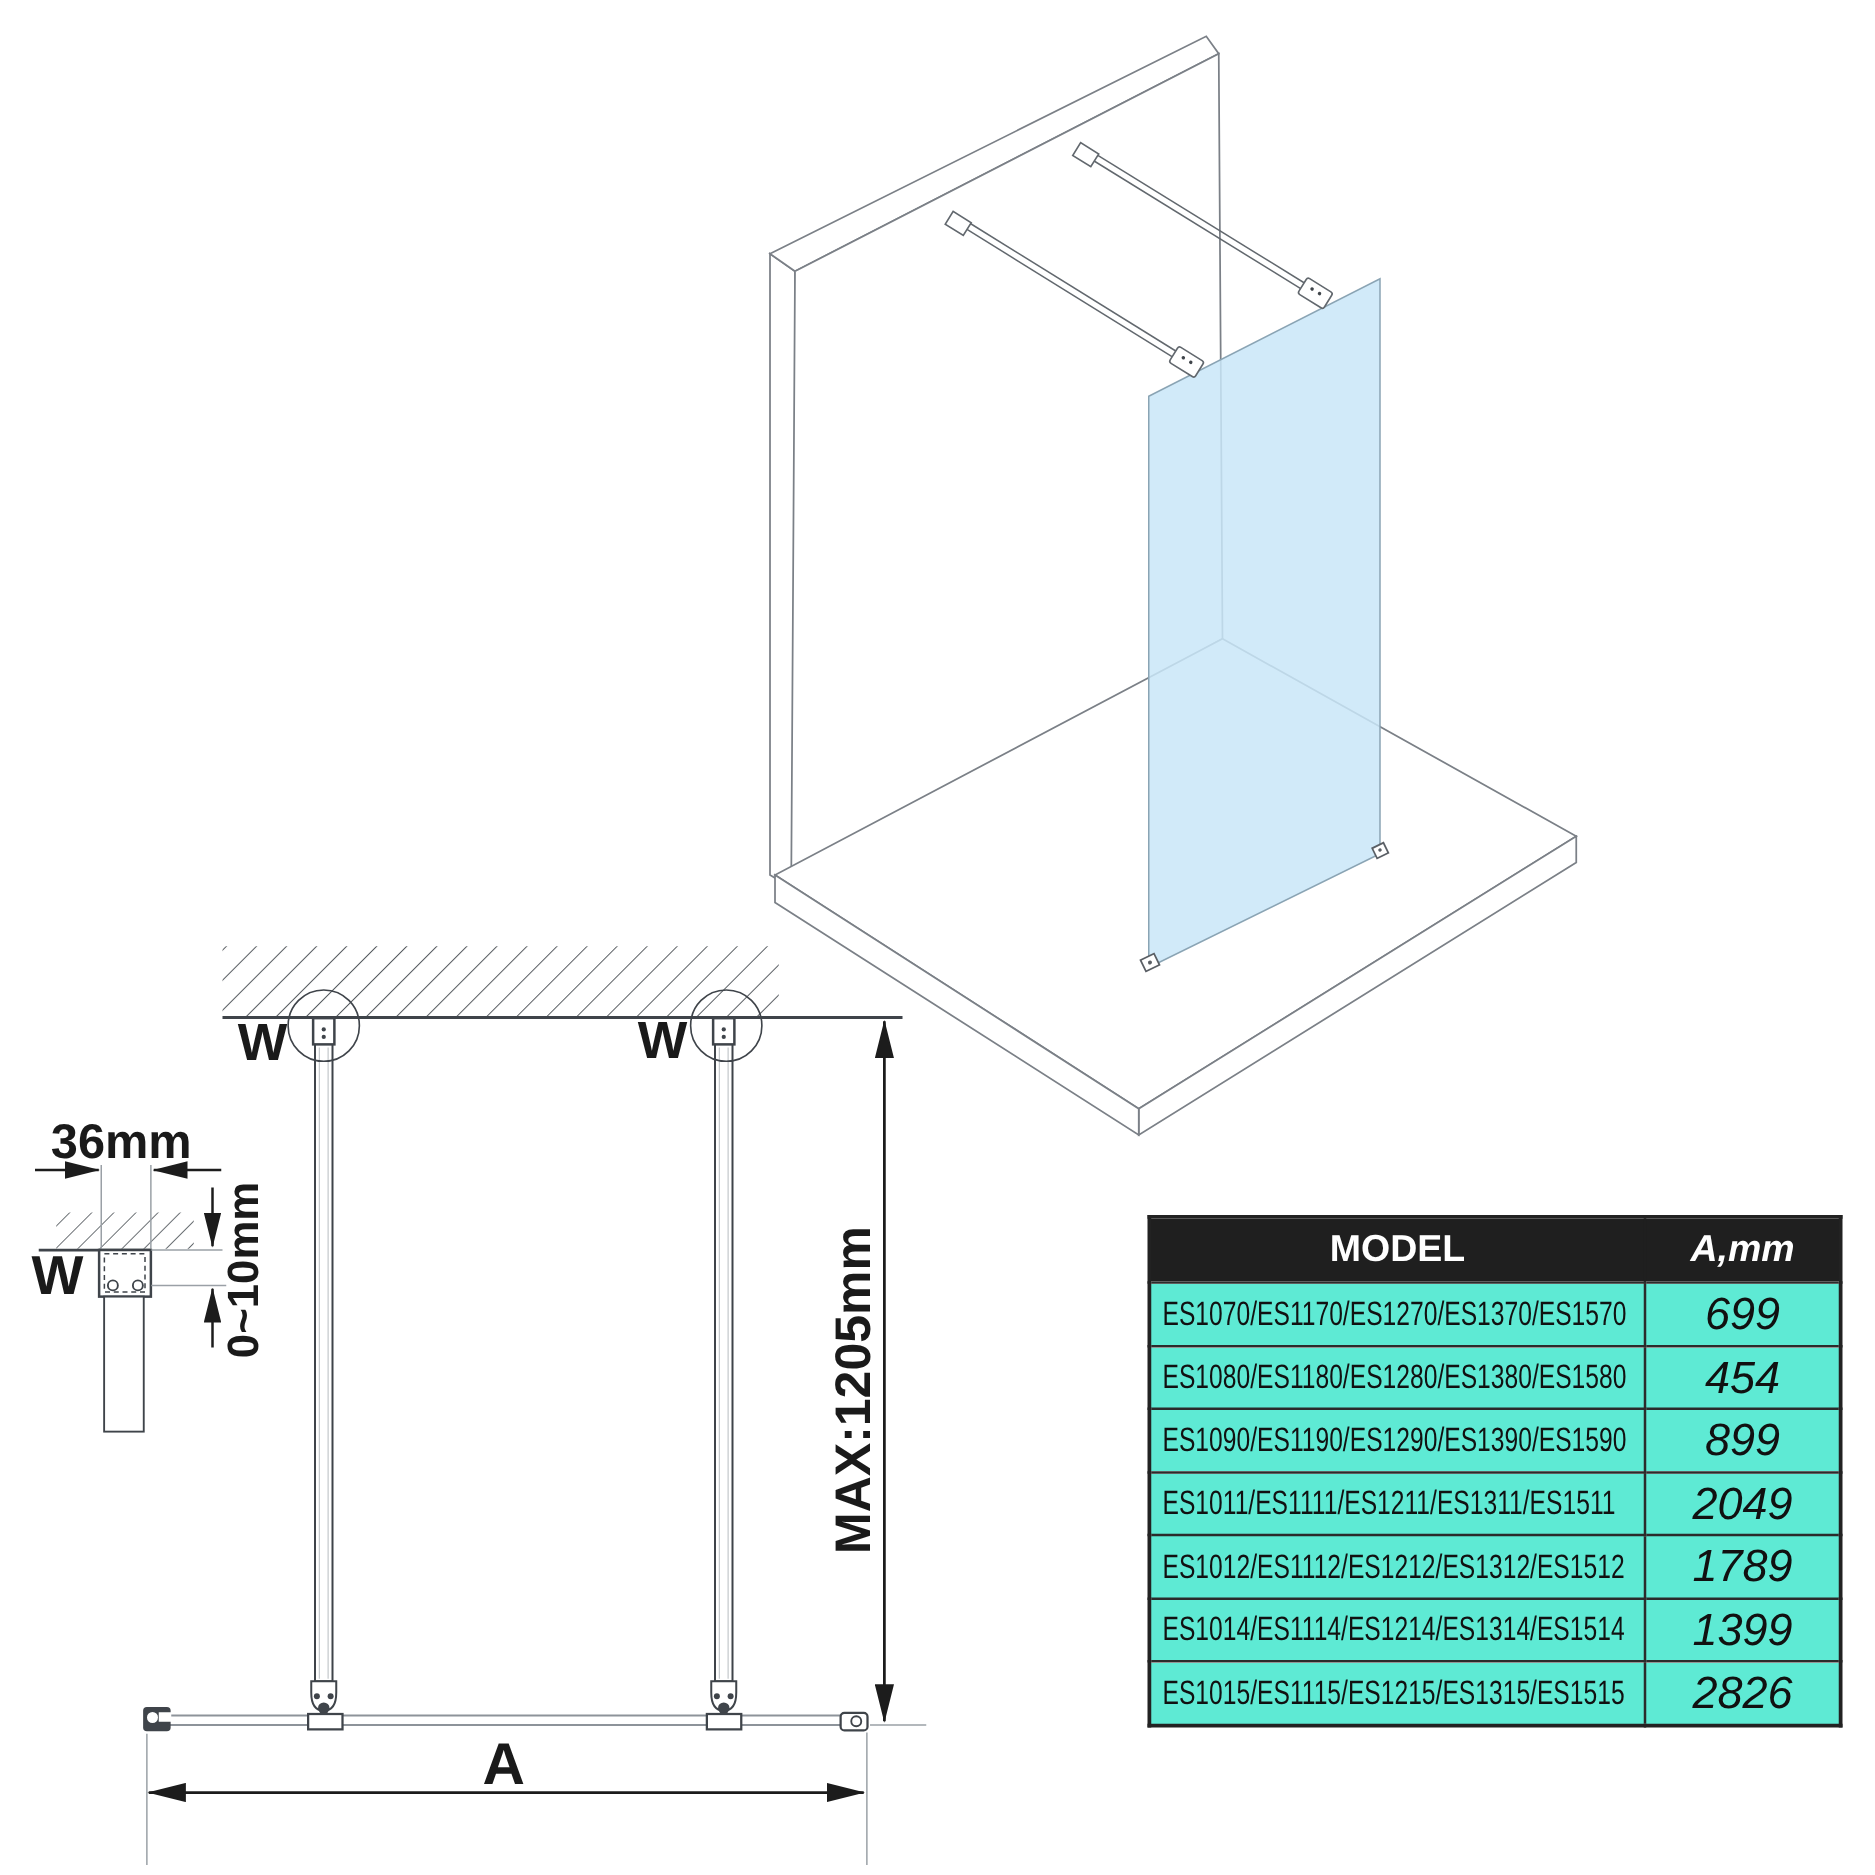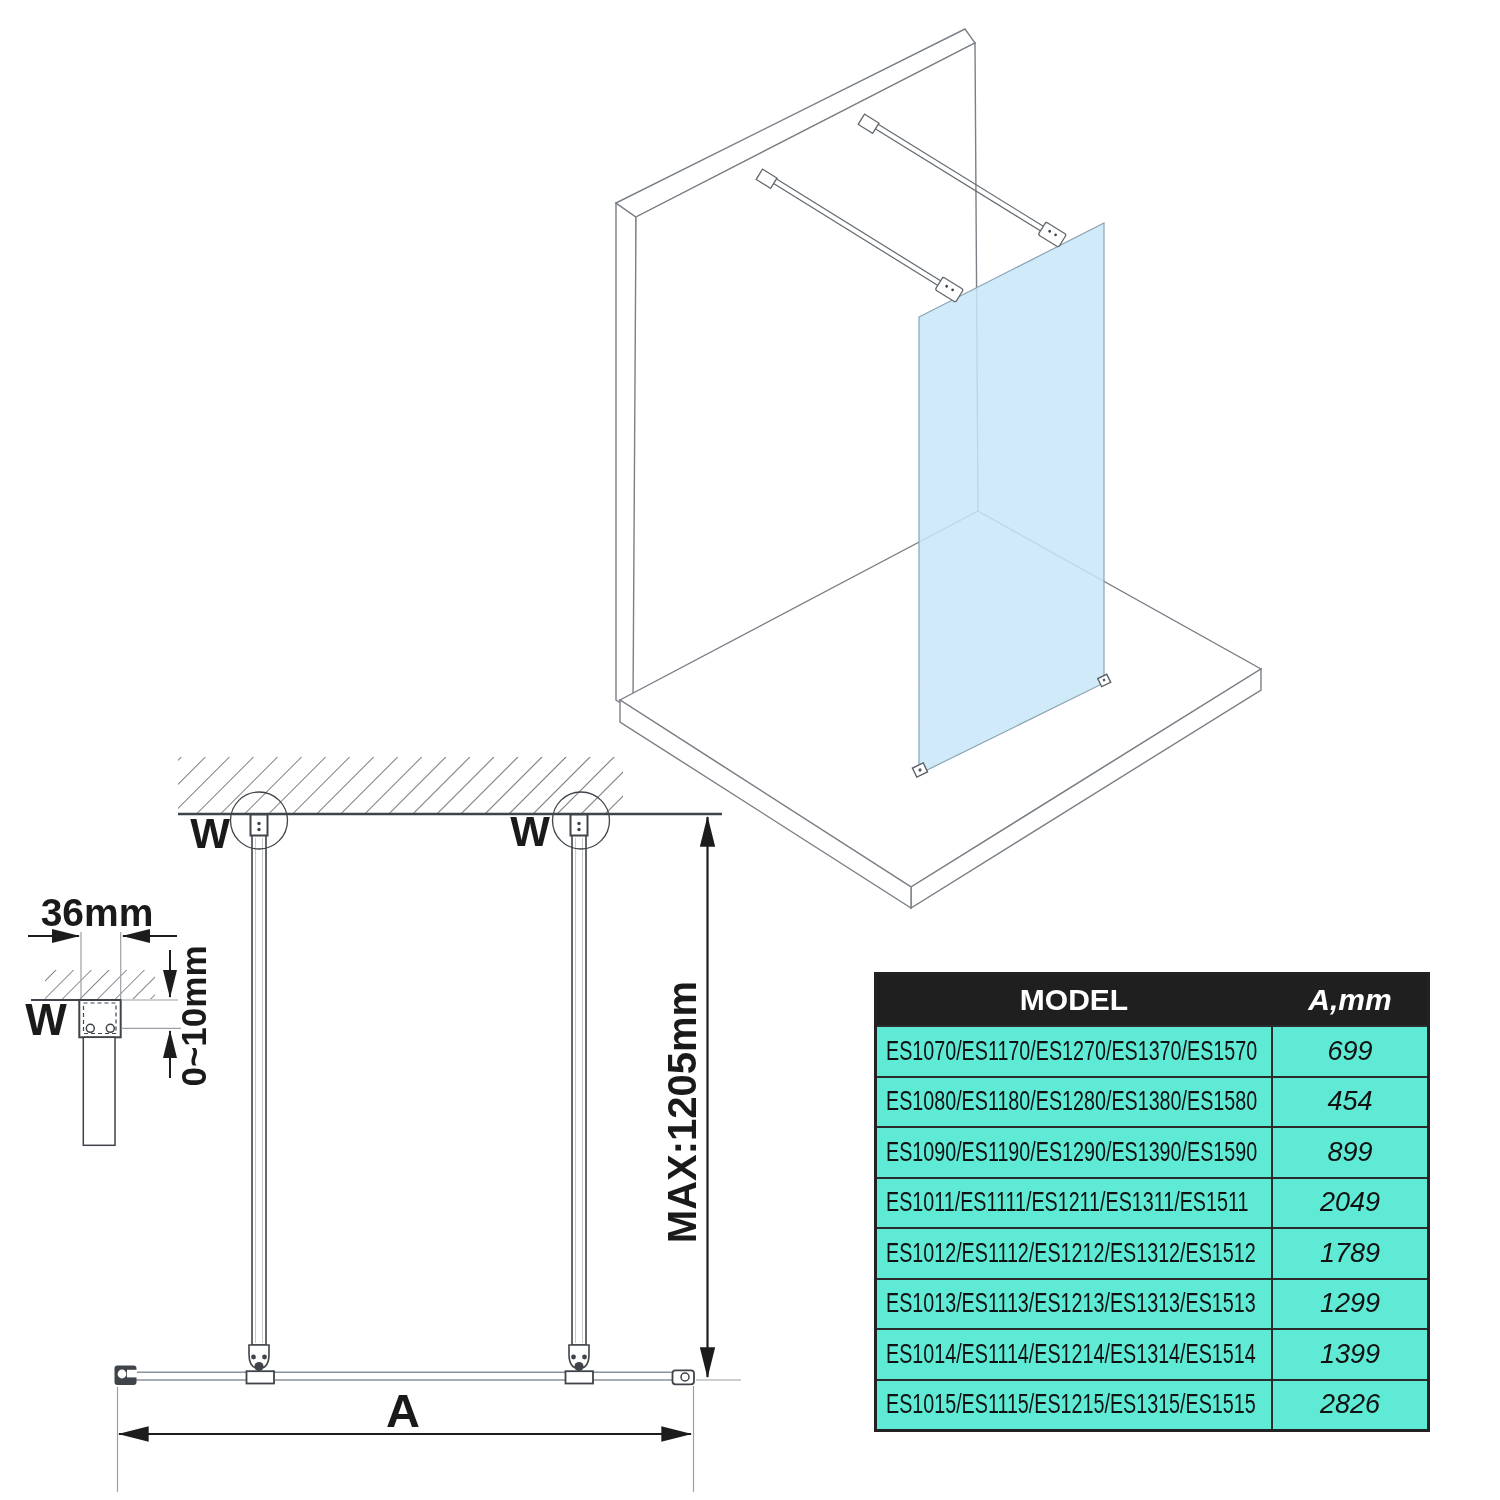--- a/index.html
+++ b/index.html
@@ -1,31 +1,31 @@
 <!DOCTYPE html>
 <html><head>
 <meta charset="utf-8">
 <style>
   html,body{margin:0;padding:0;background:#ffffff;}
   .canvas{position:relative;width:1500px;height:1500px;background:#ffffff;overflow:hidden;
           font-family:"Liberation Sans",sans-serif;}
   .canvas svg{position:absolute;left:0;top:0;}
   svg text{fill:#1a1a1a;font-family:"Liberation Sans",sans-serif;font-weight:bold;}
 
-  table.spec{position:absolute;left:874px;top:972px;width:556px;border-collapse:collapse;
+  table.spec{position:absolute;left:918px;top:972px;width:556px;border-collapse:collapse;
              table-layout:fixed;background:#fff;}
   table.spec th,table.spec td{border:2px solid #2b2b2b;overflow:hidden;}
   table.spec thead th{background:#1f1f1f;color:#ffffff;font-size:30px;font-weight:bold;
                       height:48px;text-align:center;border-color:#1f1f1f;border-bottom-color:#2b2b2b;}
   table.spec{border:3px solid #222;}
   table.spec td{height:46.5px;color:#111;background:#5eead4;}
   td.c1{padding-left:9px;}
   th.c1{width:392px;}
   td.c2,th.c2{text-align:center;font-style:italic;}
-  td.c2{font-size:27px;margin-left:19px;}
+  td.c2{font-size:36px;margin-left:19px;}
   .mtext{display:inline-block;font-size:27px;transform:scaleX(0.73);transform-origin:0 50%;
          white-space:nowrap;letter-spacing:0;}
 </style>
 </head>
 <body>
 
 <div class="canvas">
 
 <svg width="1500" height="1500" viewBox="0 0 1500 1500">
   <defs>
@@ -212,24 +212,20 @@
     </tr>
     <tr>
       <td class="c1"><span class="mtext">ES1011/ES1111/ES1211/ES1311/ES1511</span></td>
       <td class="c2">2049</td>
     </tr>
     <tr>
       <td class="c1"><span class="mtext">ES1012/ES1112/ES1212/ES1312/ES1512</span></td>
       <td class="c2">1789</td>
     </tr>
     <tr>
-      <td class="c1"><span class="mtext">ES1013/ES1113/ES1213/ES1313/ES1513</span></td>
-      <td class="c2">1299</td>
-    </tr>
-    <tr>
       <td class="c1"><span class="mtext">ES1014/ES1114/ES1214/ES1314/ES1514</span></td>
       <td class="c2">1399</td>
     </tr>
     <tr>
       <td class="c1"><span class="mtext">ES1015/ES1115/ES1215/ES1315/ES1515</span></td>
       <td class="c2">2826</td>
     </tr>
   </tbody>
 </table>
 

